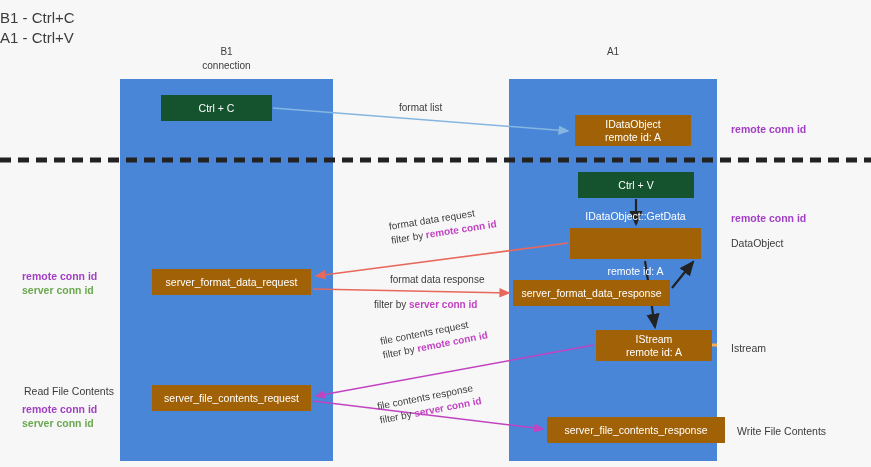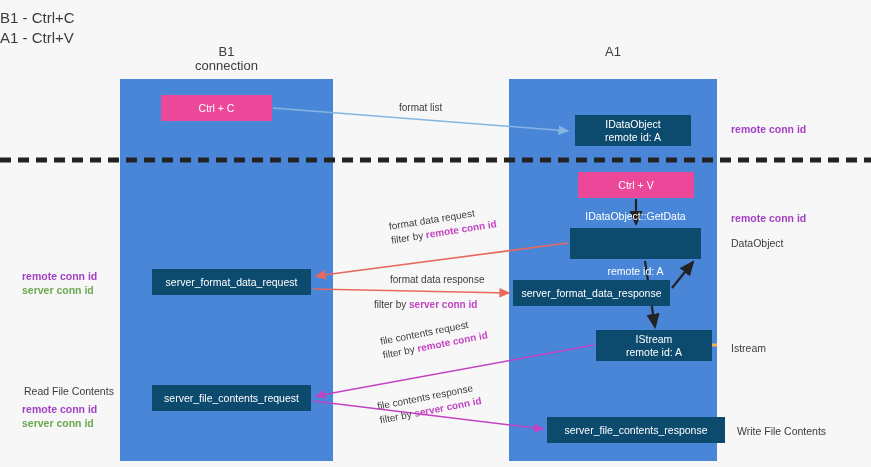--- a/index.html
+++ b/index.html
@@ -22,21 +22,21 @@
   .lane {
     position: absolute;
     background: #4a86d8;
   }
   .lane-b1 { left: 120px; top: 79px; width: 213px; height: 382px; }
   .lane-a1 { left: 509px; top: 79px; width: 208px; height: 382px; }
 
   .lane-head {
     position: absolute;
     text-align: center;
-    font-size: 13px;
+    font-size: 10px;
     color: #3c3c3c;
     line-height: 14px;
   }
   .lane-head .l1 { display: block; }
   .lane-head .l2 { display: block; }
   .head-b1 { left: 120px; top: 45px; width: 213px; }
   .head-a1 { left: 509px; top: 45px; width: 208px; }
 
   .title {
     position: absolute;
@@ -56,22 +56,22 @@
     color: #ffffff;
     font-size: 10.5px;
     line-height: 13px;
     display: flex;
     flex-direction: column;
     align-items: center;
     justify-content: center;
     text-align: center;
     padding: 2px 4px;
   }
-  .node.green { background: #ec4899; }
-  .node.orange { background: #0c4a6e; }
+  .node.green { background: #14532d; }
+  .node.orange { background: #a16207; }
   .node .ln { display: block; white-space: nowrap; }
 
   .n-ctrlc   { left: 161px; top: 95px;  width: 111px; height: 26px; }
   .n-idata   { left: 575px; top: 115px; width: 116px; height: 31px; }
   .n-ctrlv   { left: 578px; top: 172px; width: 116px; height: 26px; }
   .n-getdata { left: 570px; top: 228px; width: 131px; height: 31px; gap: 42px; }
   .n-sfreq   { left: 152px; top: 269px; width: 159px; height: 26px; }
   .n-sfresp  { left: 513px; top: 280px; width: 157px; height: 26px; }
   .n-istream { left: 596px; top: 330px; width: 116px; height: 31px; }
   .n-sfcreq  { left: 152px; top: 385px; width: 159px; height: 26px; }

